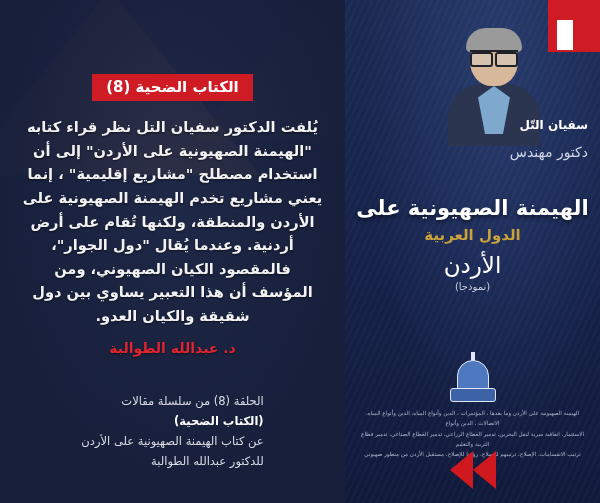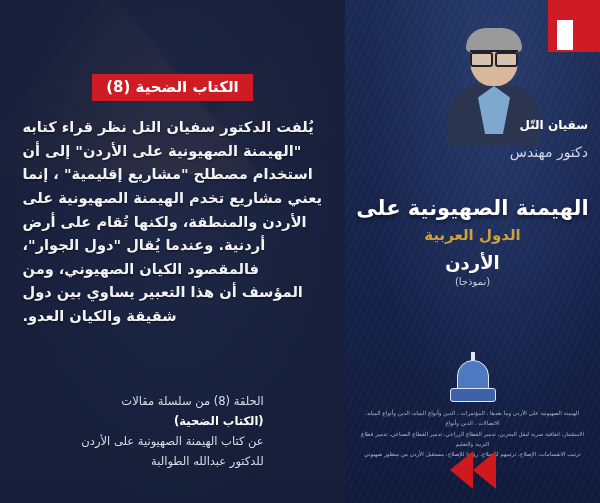--- a/index.html
+++ b/index.html
@@ -72,21 +72,21 @@
     font-weight: bold;
     padding: 4px 14px 5px 14px;
     direction: rtl;
     letter-spacing: 0;
     white-space: nowrap;
   }
 
   .body-text {
     margin-top: 14px;
     direction: rtl;
-    text-align: left;
+    text-align: center;
     color: #f2f2f2;
     font-size: 14.6px;
     line-height: 1.62;
     font-weight: bold;
     width: 300px;
     text-shadow: 0 1px 2px rgba(0,0,0,.5);
   }
 
   .author {
     margin-top: 12px;
@@ -191,21 +191,21 @@
     direction: rtl; text-align: center;
   }
   .cover-title .t1 {
     font-size: 21px; font-weight: bold; color: #ffffff;
     text-shadow: 0 2px 4px rgba(0,0,0,.55);
   }
   .cover-title .t2 {
     font-size: 15px; font-weight: bold; color: #caa23a; margin-top: 6px;
   }
   .cover-title .t3 {
-    font-size: 18px; font-weight: bold; color: #ffffff; margin-top: 8px;
+    font-size: 23px; font-weight: normal; color: #ffffff; margin-top: 8px;
   }
   .cover-title .t4 {
     font-size: 10px; color: #c9cfe0; margin-top: 3px;
   }
   .cover-title .t5 {
     font-size: 11.5px; font-weight: bold; color: #caa23a; margin-top: 9px;
   }
 
   
   .emblem {
@@ -280,20 +280,21 @@
         <i></i>
         <i></i>
     </div>
     <div class="bg-glow"></div>
 
     <div class="left-inner">
       <div class="series-badge">الكتاب الضحية (8)</div>
 
       <div class="body-text">يُلفت الدكتور سفيان التل نظر قراء كتابه "الهيمنة الصهيونية على الأردن" إلى أن استخدام مصطلح "مشاريع إقليمية" ، إنما يعني مشاريع تخدم الهيمنة الصهيونية على الأردن والمنطقة، ولكنها تُقام على أرض أردنية. وعندما يُقال "دول الجوار"، فالمقصود الكيان الصهيوني، ومن المؤسف أن هذا التعبير يساوي بين دول شقيقة والكيان العدو.</div>
 
+      <div class="author">د. عبدالله الطوالبة</div>
 
       <div class="footer-block">
         <div>الحلقة (8) من سلسلة مقالات</div>
         <div class="strong">(الكتاب الضحية)</div>
         <div>عن كتاب الهيمنة الصهيونية على الأردن</div>
         <div>للدكتور عبدالله الطوالبة</div>
       </div>
     </div>
   </div>
 

